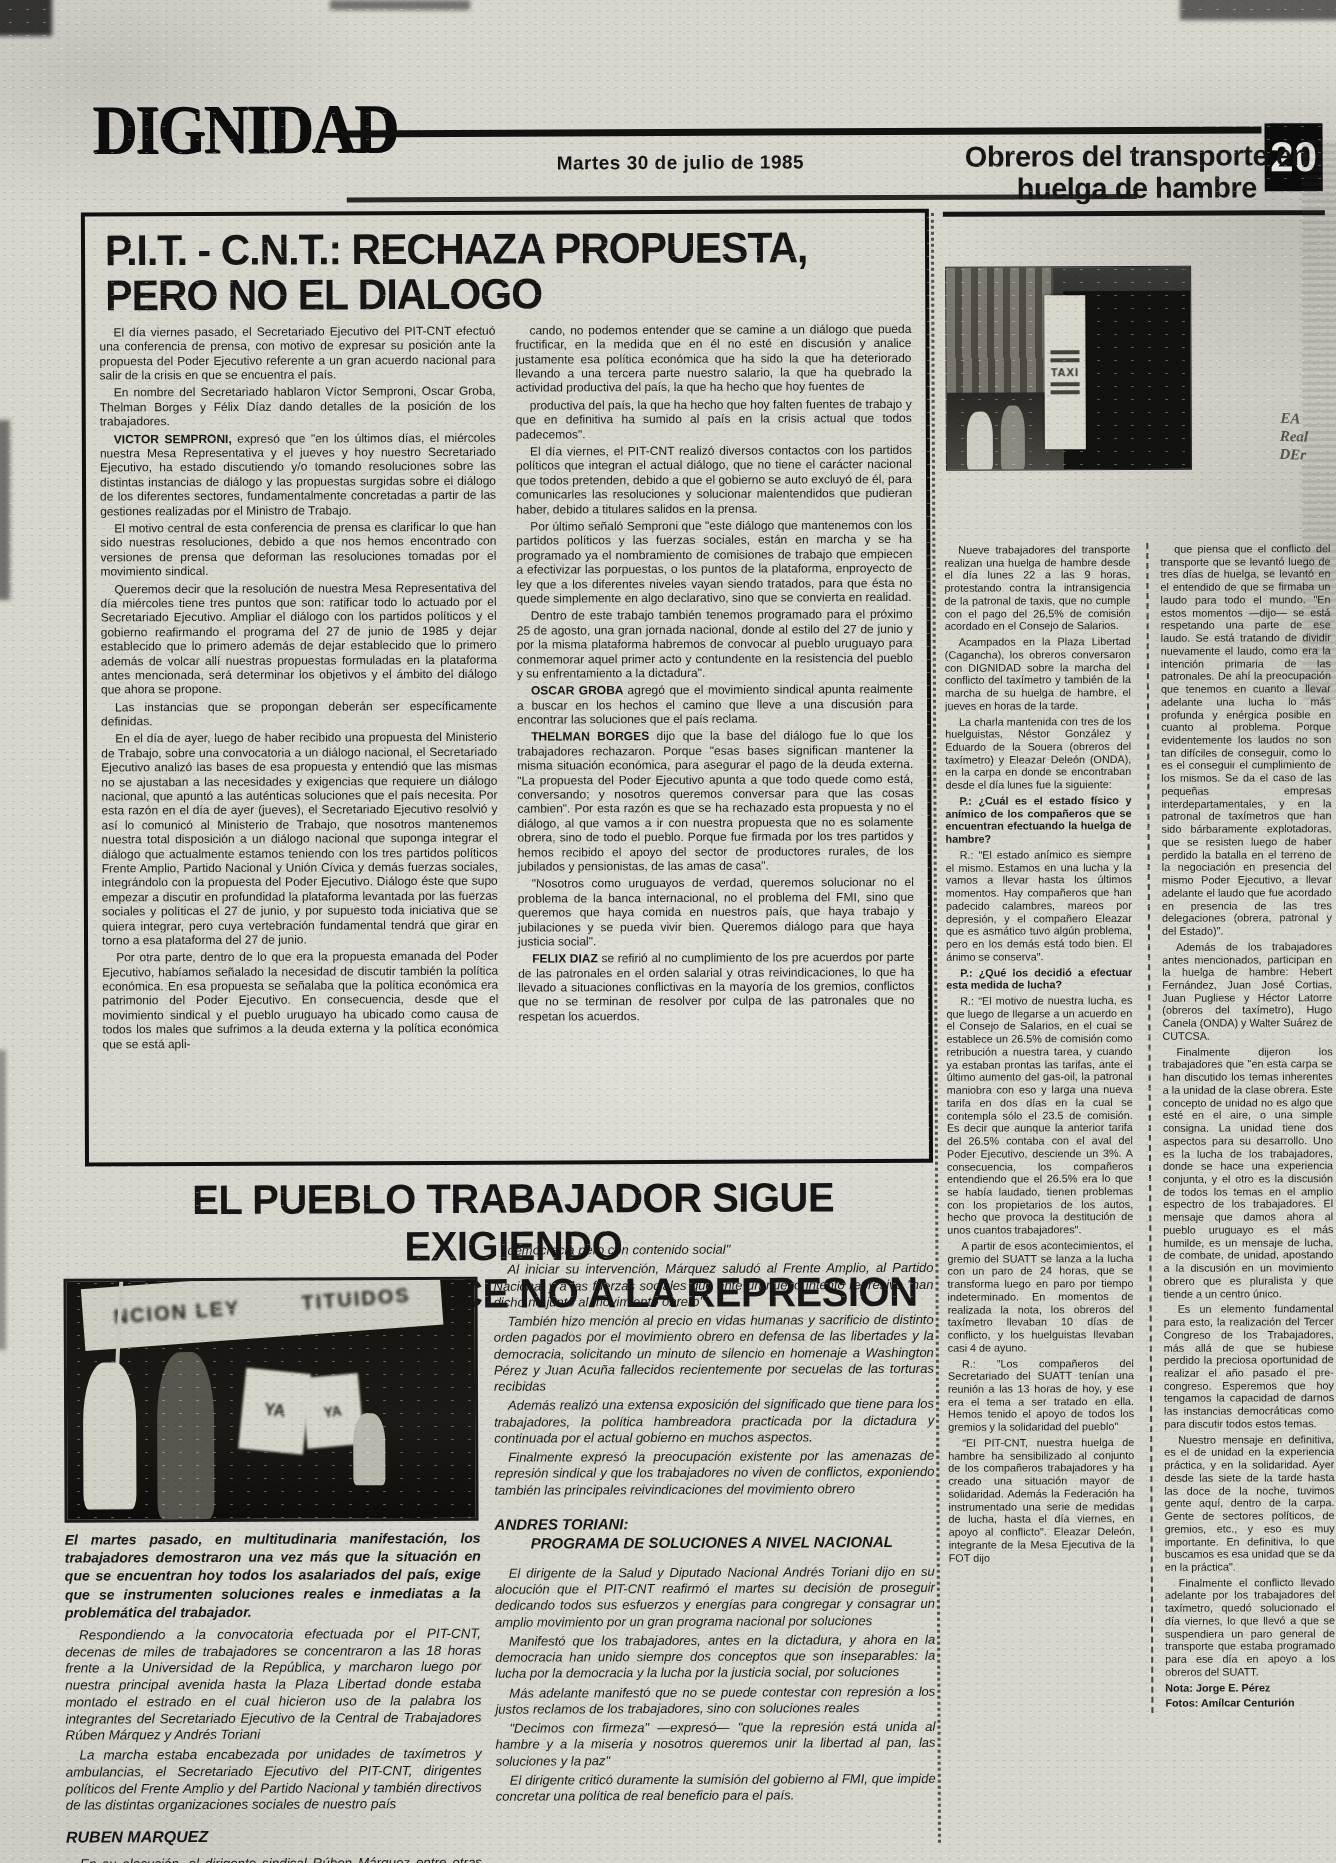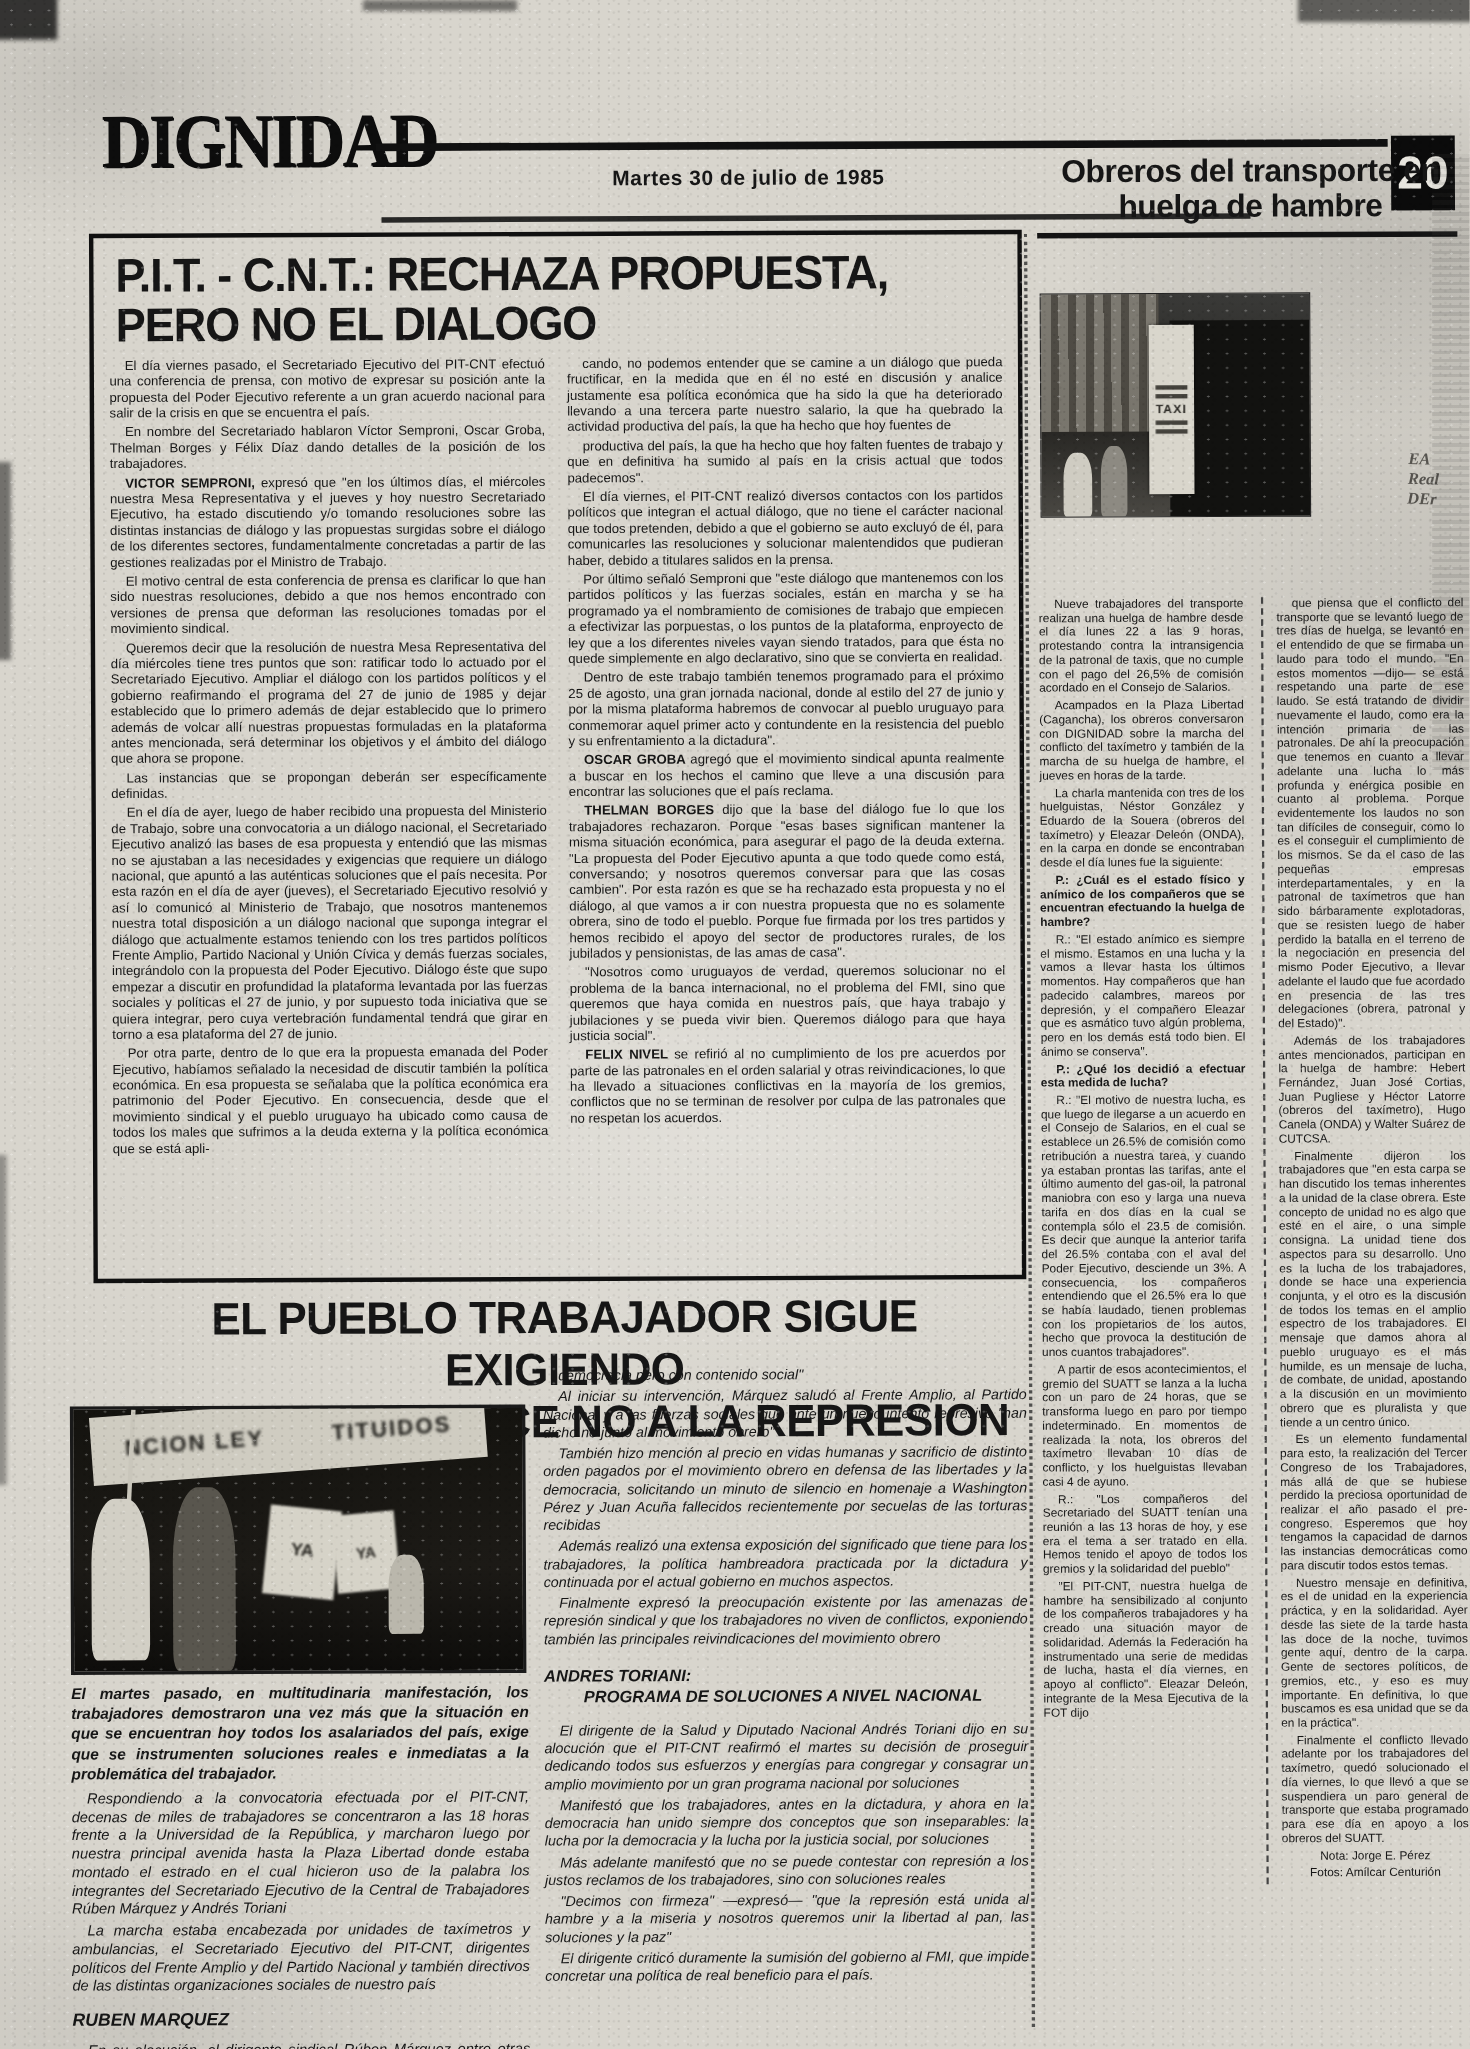--- a/index.html
+++ b/index.html
@@ -41,21 +41,21 @@
   
   .a1{position:absolute;left:84px;top:210px;width:848px;height:954px;border:4px solid #101010;
     box-sizing:border-box;padding:10px 14px 8px 14px;overflow:hidden;}
   .a1 h1{margin:2px 0 10px 6px;font-size:41px;line-height:1.06;letter-spacing:-1px;
     font-weight:bold;transform:scaleY(1.05);transform-origin:left top;}
   .a1cols{display:flex;gap:20px;}
   .a1col{flex:1;font-size:12px;line-height:1.2;text-align:justify;}
   p{margin:0 0 3px 0;text-indent:14px;}
   .q{font-weight:bold;}
   .b{font-weight:normal;}
-  .credit{font-weight:normal;text-align:center;text-indent:0;}
+  .credit{font-weight:bold;text-align:left;text-indent:0;}
 
   
   .divider-main{position:absolute;left:934px;top:214px;height:1630px;border-left:3px dotted #3a3a3a;opacity:.85;}
   .a2{position:absolute;left:946px;top:142px;width:388px;}
   .a2 h2{margin:0;font-size:29px;line-height:1.12;font-weight:bold;text-align:center;letter-spacing:-.5px;}
   .a2 .rule{width:382px;height:5px;background:#141414;margin:6px 0 0 0;}
   .a2cols{position:absolute;left:946px;top:545px;width:388px;display:flex;gap:16px;}
   .a2col{font-size:10.8px;line-height:1.18;text-align:justify;}
   .a2colA{width:186px;}
   .a2colB{width:170px;border-left:2px dashed #444;padding-left:12px;}
@@ -145,21 +145,21 @@
         </div>
       <div class="a1col">
           <p>cando, no podemos entender que se camine a un diálogo que pueda fructificar, en la medida que en él no esté en discusión y analice justamente esa política económica que ha sido la que ha deteriorado llevando a una tercera parte nuestro salario, la que ha quebrado la actividad productiva del país, la que ha hecho que hoy fuentes de</p>
           <p>productiva del país, la que ha hecho que hoy falten fuentes de trabajo y que en definitiva ha sumido al país en la crisis actual que todos padecemos".</p>
           <p>El día viernes, el PIT-CNT realizó diversos contactos con los partidos políticos que integran el actual diálogo, que no tiene el carácter nacional que todos pretenden, debido a que el gobierno se auto excluyó de él, para comunicarles las resoluciones y solucionar malentendidos que pudieran haber, debido a titulares salidos en la prensa.</p>
           <p>Por último señaló Semproni que "este diálogo que mantenemos con los partidos políticos y las fuerzas sociales, están en marcha y se ha programado ya el nombramiento de comisiones de trabajo que empiecen a efectivizar las porpuestas, o los puntos de la plataforma, enproyecto de ley que a los diferentes niveles vayan siendo tratados, para que ésta no quede simplemente en algo declarativo, sino que se convierta en realidad.</p>
           <p>Dentro de este trabajo también tenemos programado para el próximo 25 de agosto, una gran jornada nacional, donde al estilo del 27 de junio y por la misma plataforma habremos de convocar al pueblo uruguayo para conmemorar aquel primer acto y contundente en la resistencia del pueblo y su enfrentamiento a la dictadura".</p>
           <p><strong>OSCAR GROBA </strong>agregó que el movimiento sindical apunta realmente a buscar en los hechos el camino que lleve a una discusión para encontrar las soluciones que el país reclama.</p>
           <p><strong>THELMAN BORGES </strong>dijo que la base del diálogo fue lo que los trabajadores rechazaron. Porque "esas bases significan mantener la misma situación económica, para asegurar el pago de la deuda externa. "La propuesta del Poder Ejecutivo apunta a que todo quede como está, conversando; y nosotros queremos conversar para que las cosas cambien". Por esta razón es que se ha rechazado esta propuesta y no el diálogo, al que vamos a ir con nuestra propuesta que no es solamente obrera, sino de todo el pueblo. Porque fue firmada por los tres partidos y hemos recibido el apoyo del sector de productores rurales, de los jubilados y pensionistas, de las amas de casa".</p>
           <p>"Nosotros como uruguayos de verdad, queremos solucionar no el problema de la banca internacional, no el problema del FMI, sino que queremos que haya comida en nuestros país, que haya trabajo y jubilaciones y se pueda vivir bien. Queremos diálogo para que haya justicia social".</p>
-          <p><strong>FELIX NIVEL </strong>se refirió al no cumplimiento de los pre acuerdos por parte de las patronales en el orden salarial y otras reivindicaciones, lo que ha llevado a situaciones conflictivas en la mayoría de los gremios, conflictos que no se terminan de resolver por culpa de las patronales que no respetan los acuerdos.</p>
+          <p><strong>FELIX DIAZ </strong>se refirió al no cumplimiento de los pre acuerdos por parte de las patronales en el orden salarial y otras reivindicaciones, lo que ha llevado a situaciones conflictivas en la mayoría de los gremios, conflictos que no se terminan de resolver por culpa de las patronales que no respetan los acuerdos.</p>
         </div>
     </div>
   </div>
 
   <div class="divider-main"></div>
 
   <div class="a2">
     <h2>
       <span>Obreros del transporte en</span><br>
       <span>huelga de hambre</span>

